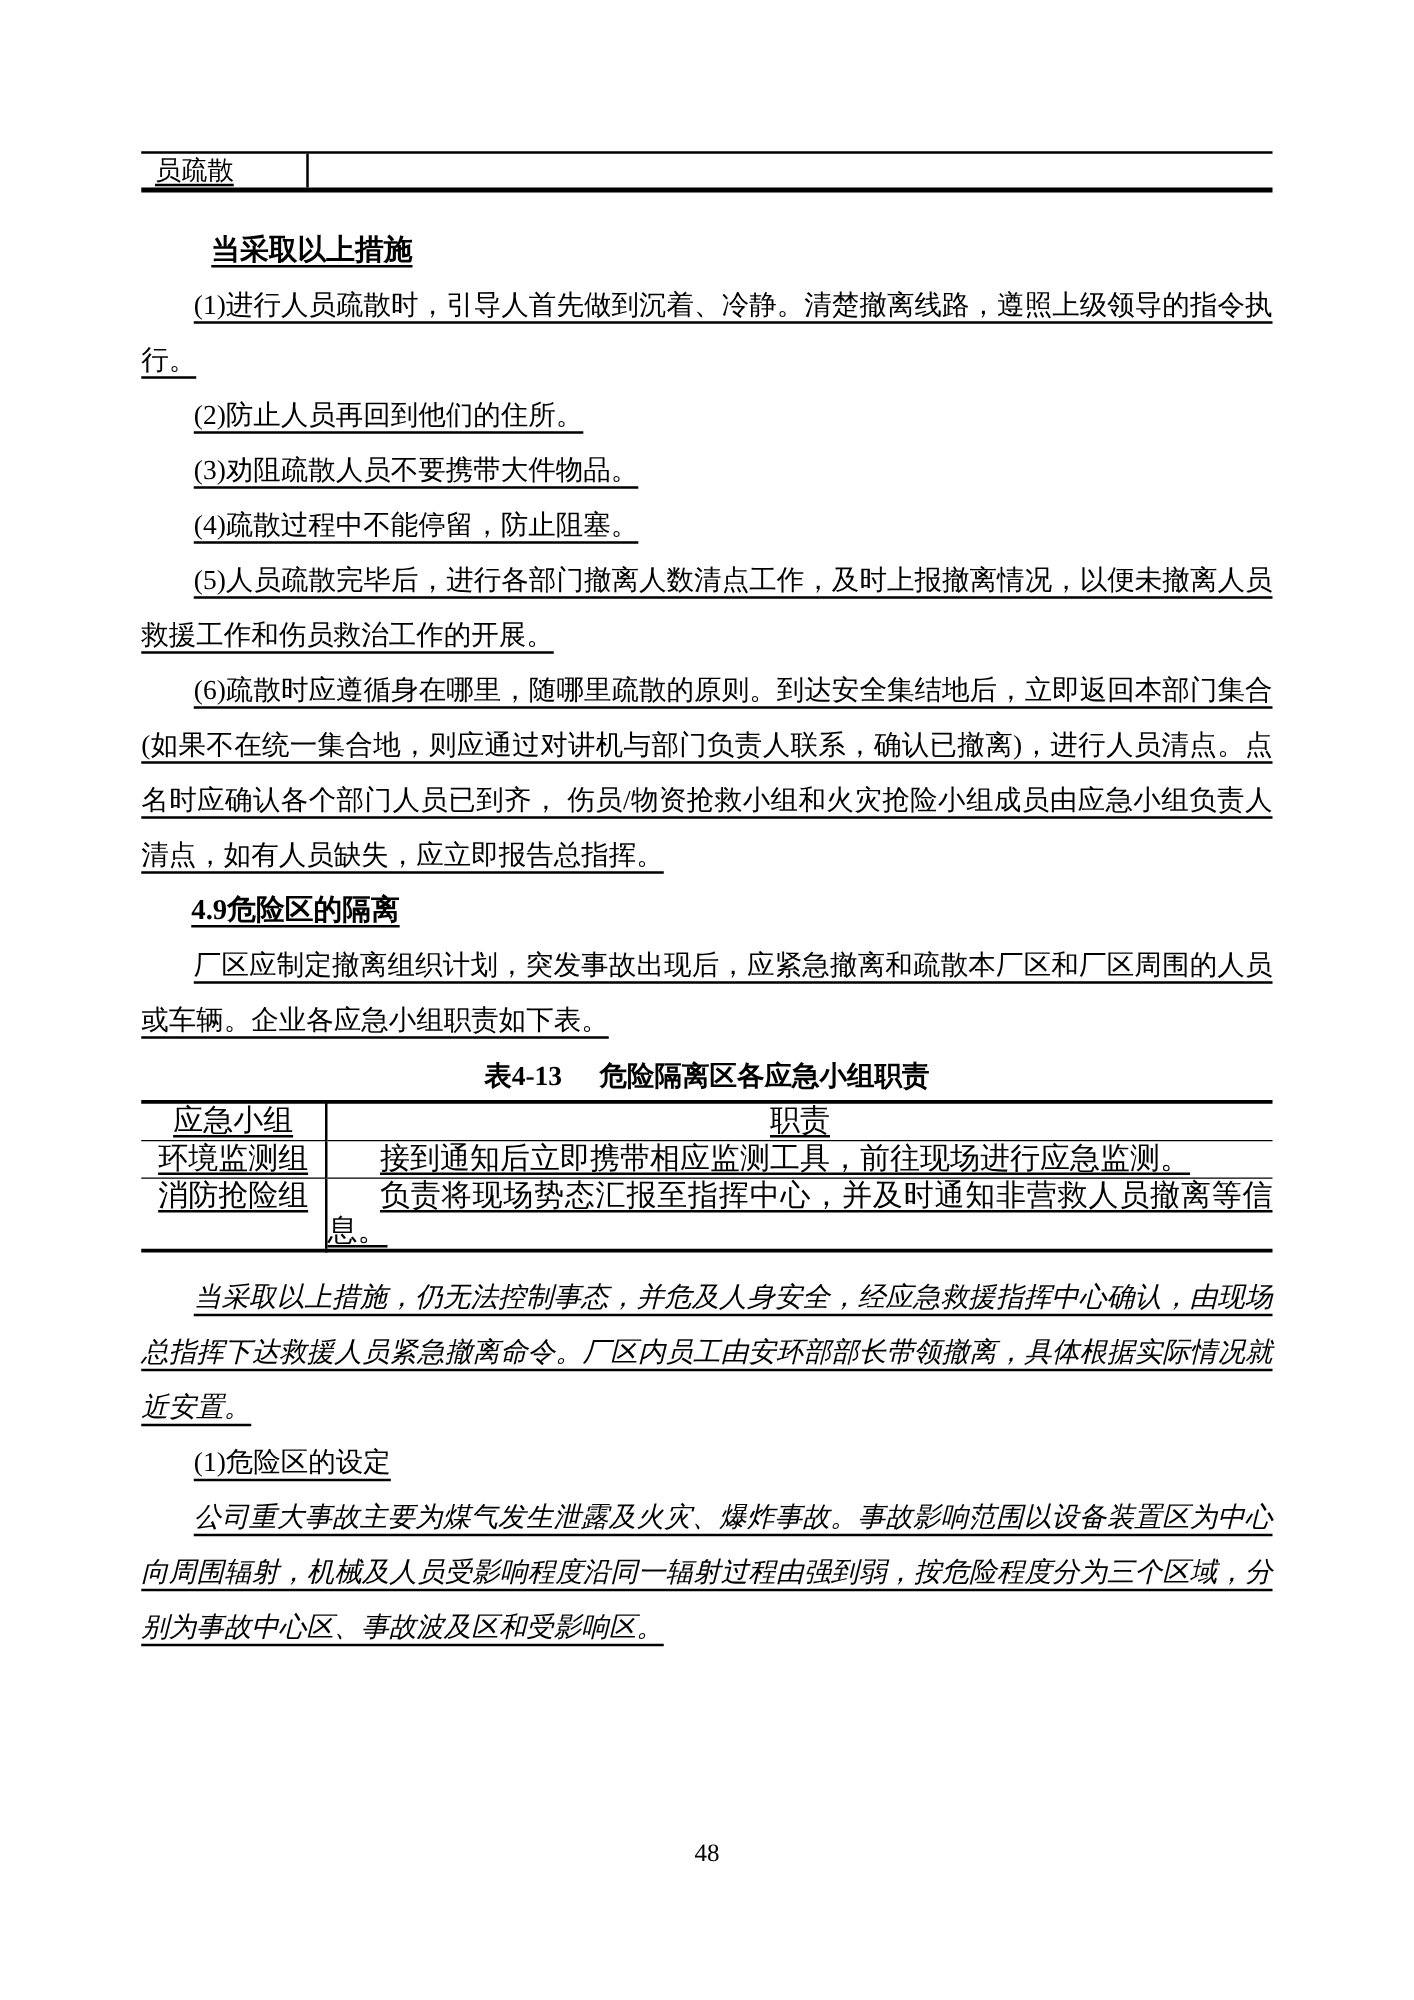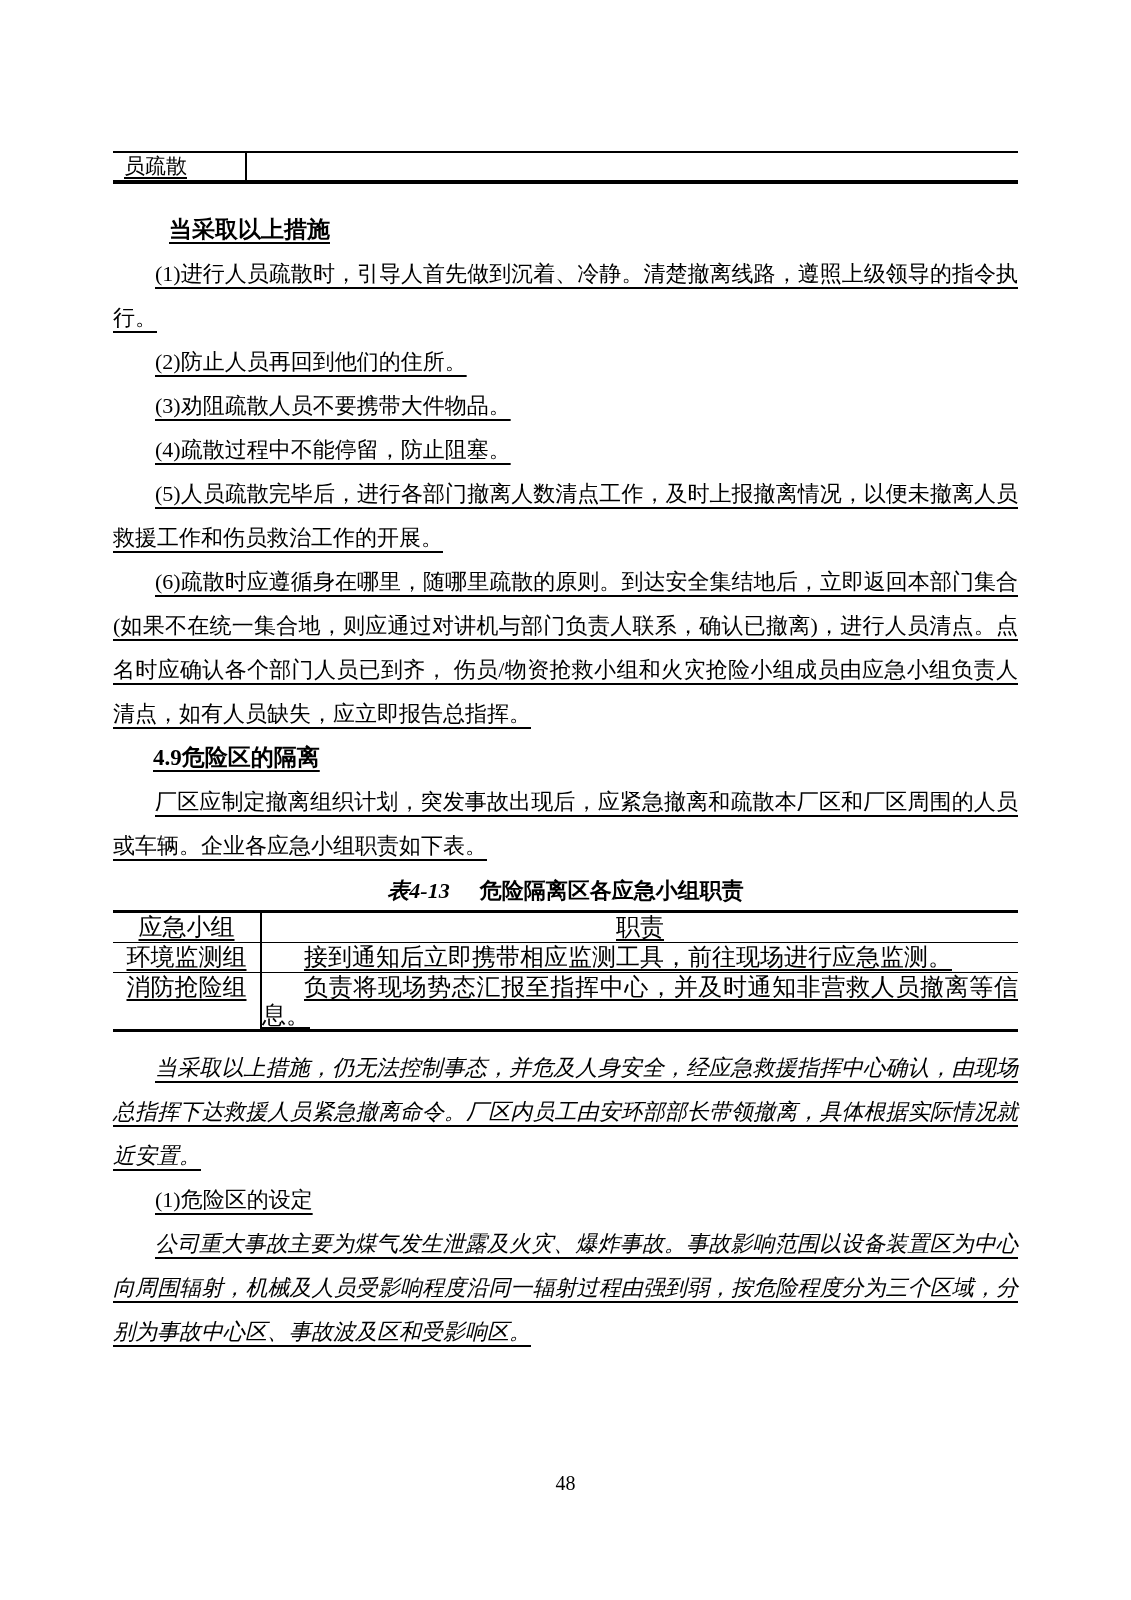--- a/index.html
+++ b/index.html
@@ -11,21 +11,21 @@
     position: relative;
     width: 1131px;
     height: 1600px;
     font-family: "Liberation Serif", "DejaVu Serif", serif;
     color: #000;
     overflow: hidden;
   }
   .content {
     position: absolute;
     left: 113px;
-    top: 151px;
+    top: 121px;
     width: 905px;
   }
   
   .frag {
     display: flex;
     border-top: 2px solid #000;
     border-bottom: 4px solid #000;
     height: 27px;
   }
   .frag .c1 {
@@ -71,21 +71,21 @@
     text-underline-offset: 5px;
     margin-left: 40px;
   }
   .caption {
     margin-top: 4px;
     text-align: center;
     font-weight: bold;
     font-size: 22px;
     line-height: 38px;
   }
-  .caption .cap-label { margin-right: 30px; font-style: italic; }
+  .caption .cap-label { margin-right: 30px; }
 
   
   table.duty-table {
     width: 100%;
     border-collapse: collapse;
     border-top: 3px solid #000;
     border-bottom: 3px solid #000;
     font-size: 24px;
   }
   table.duty-table th,

